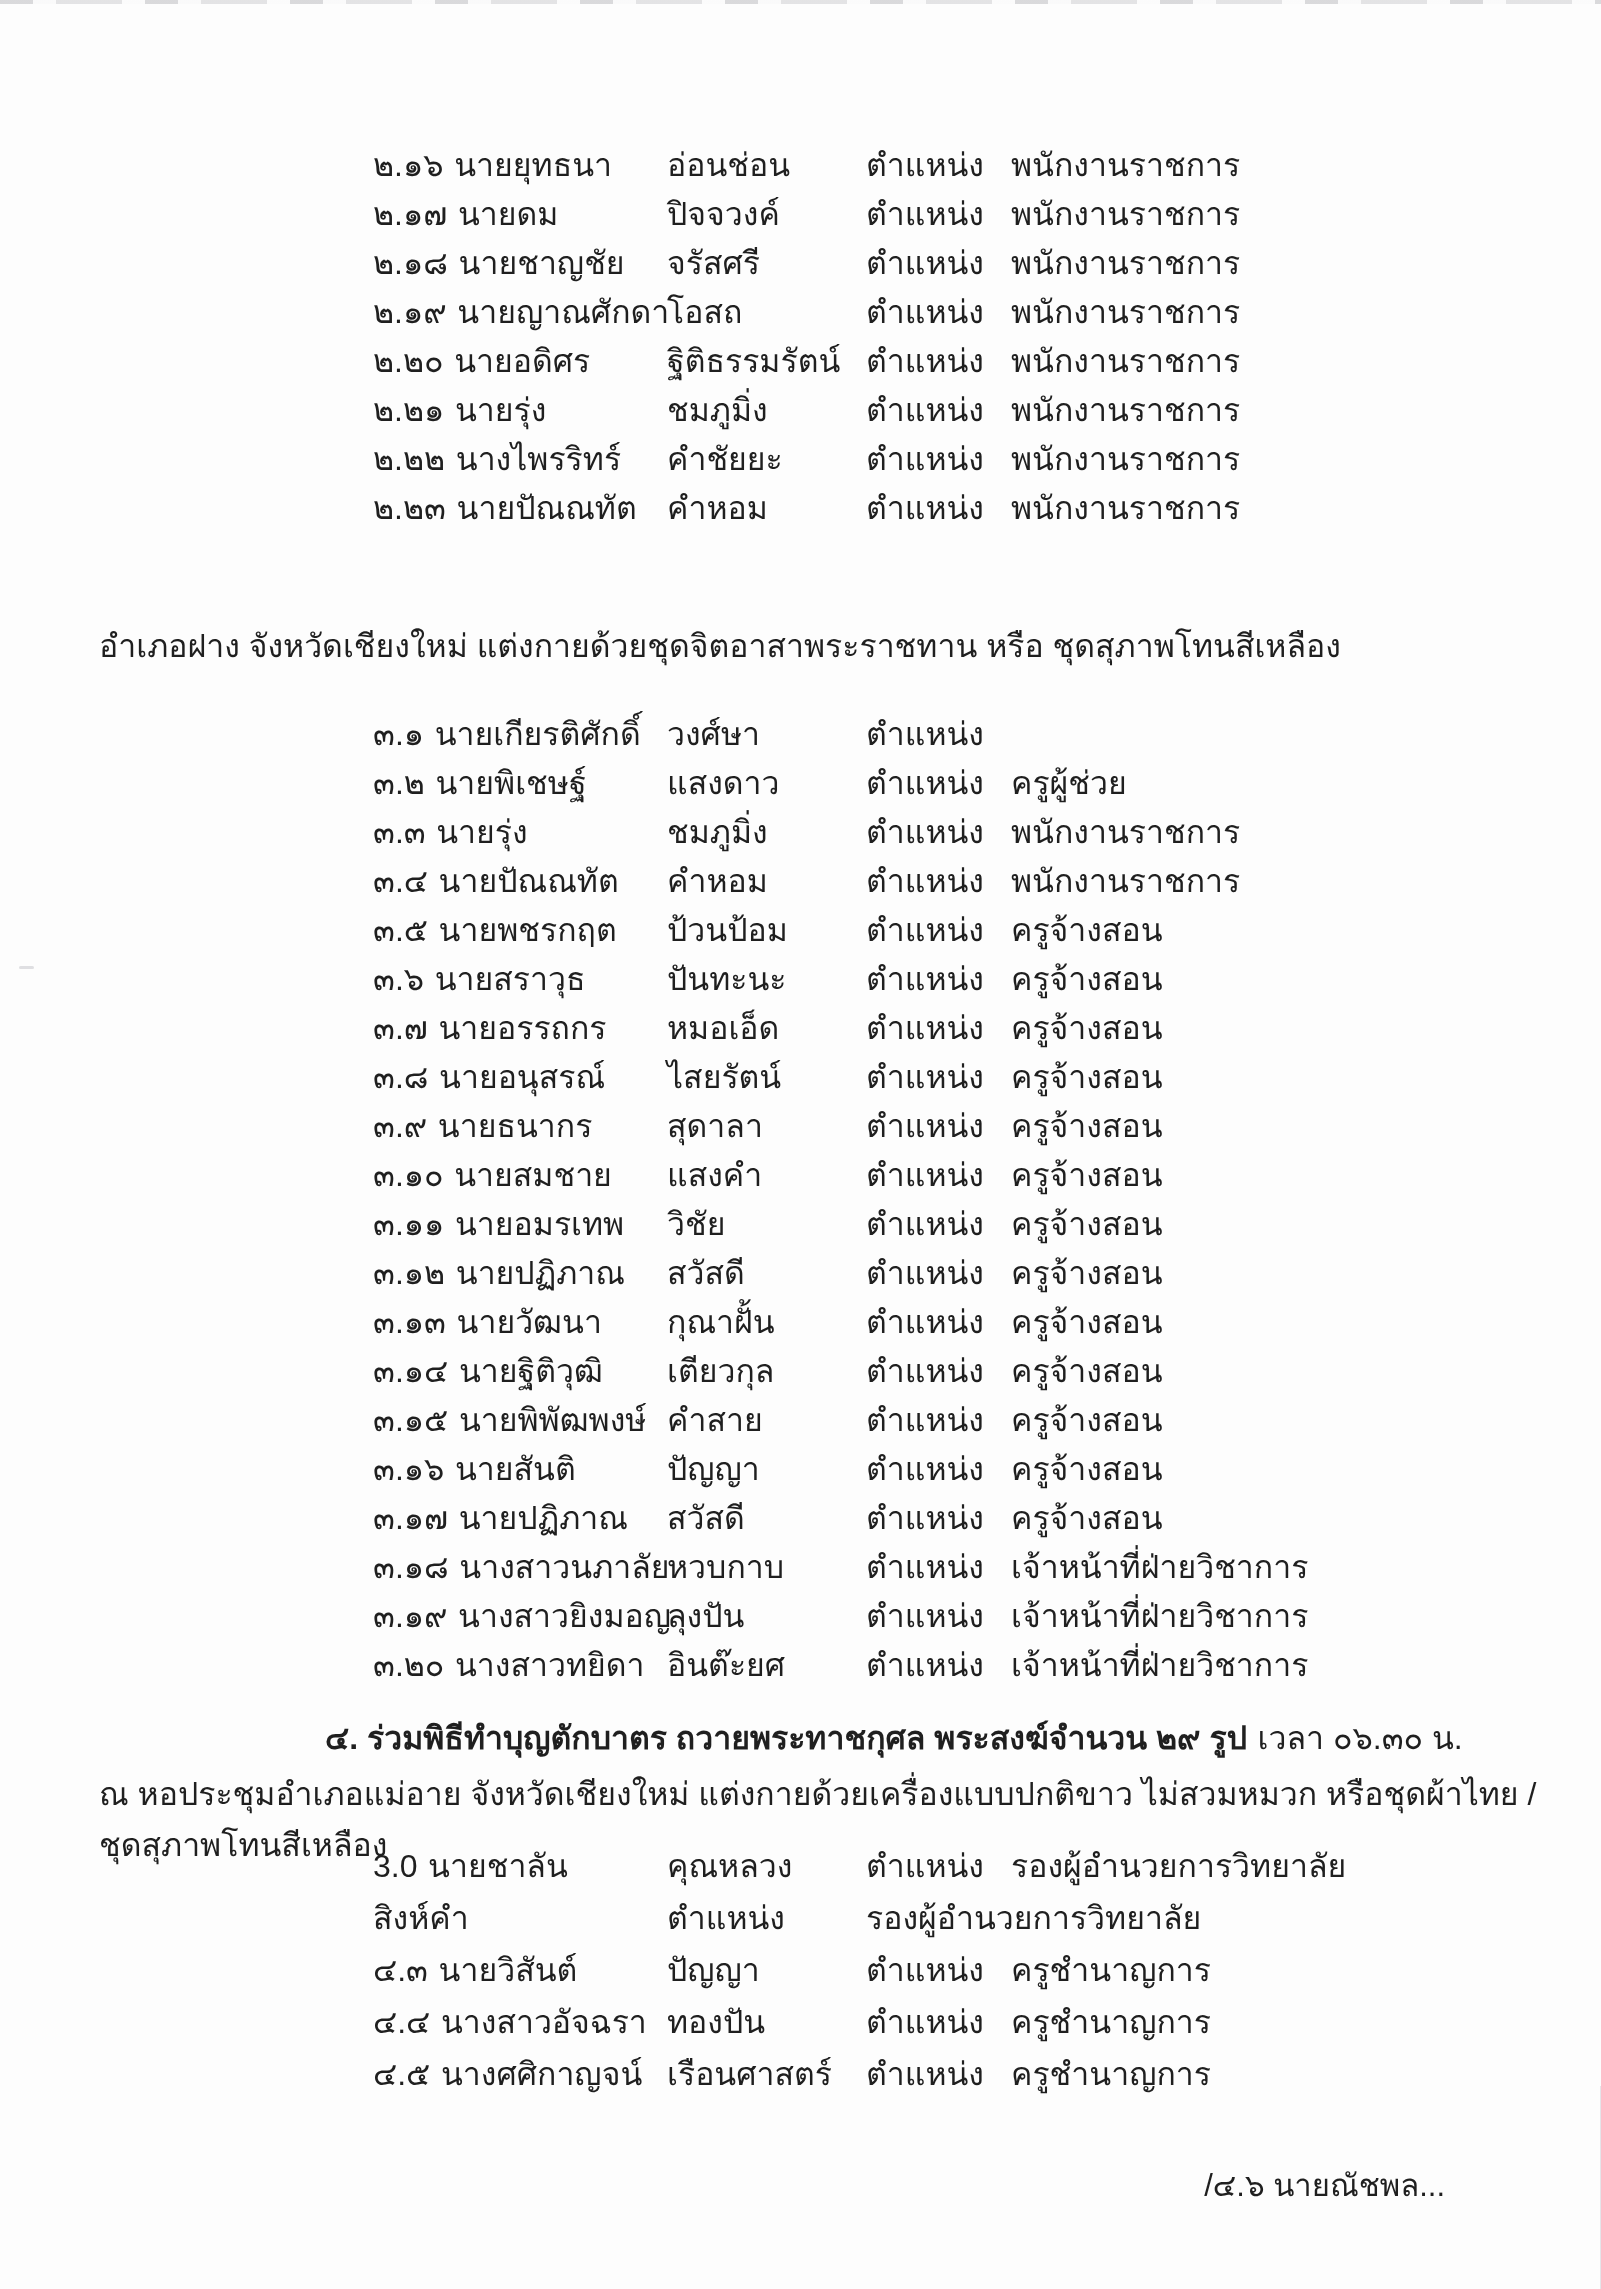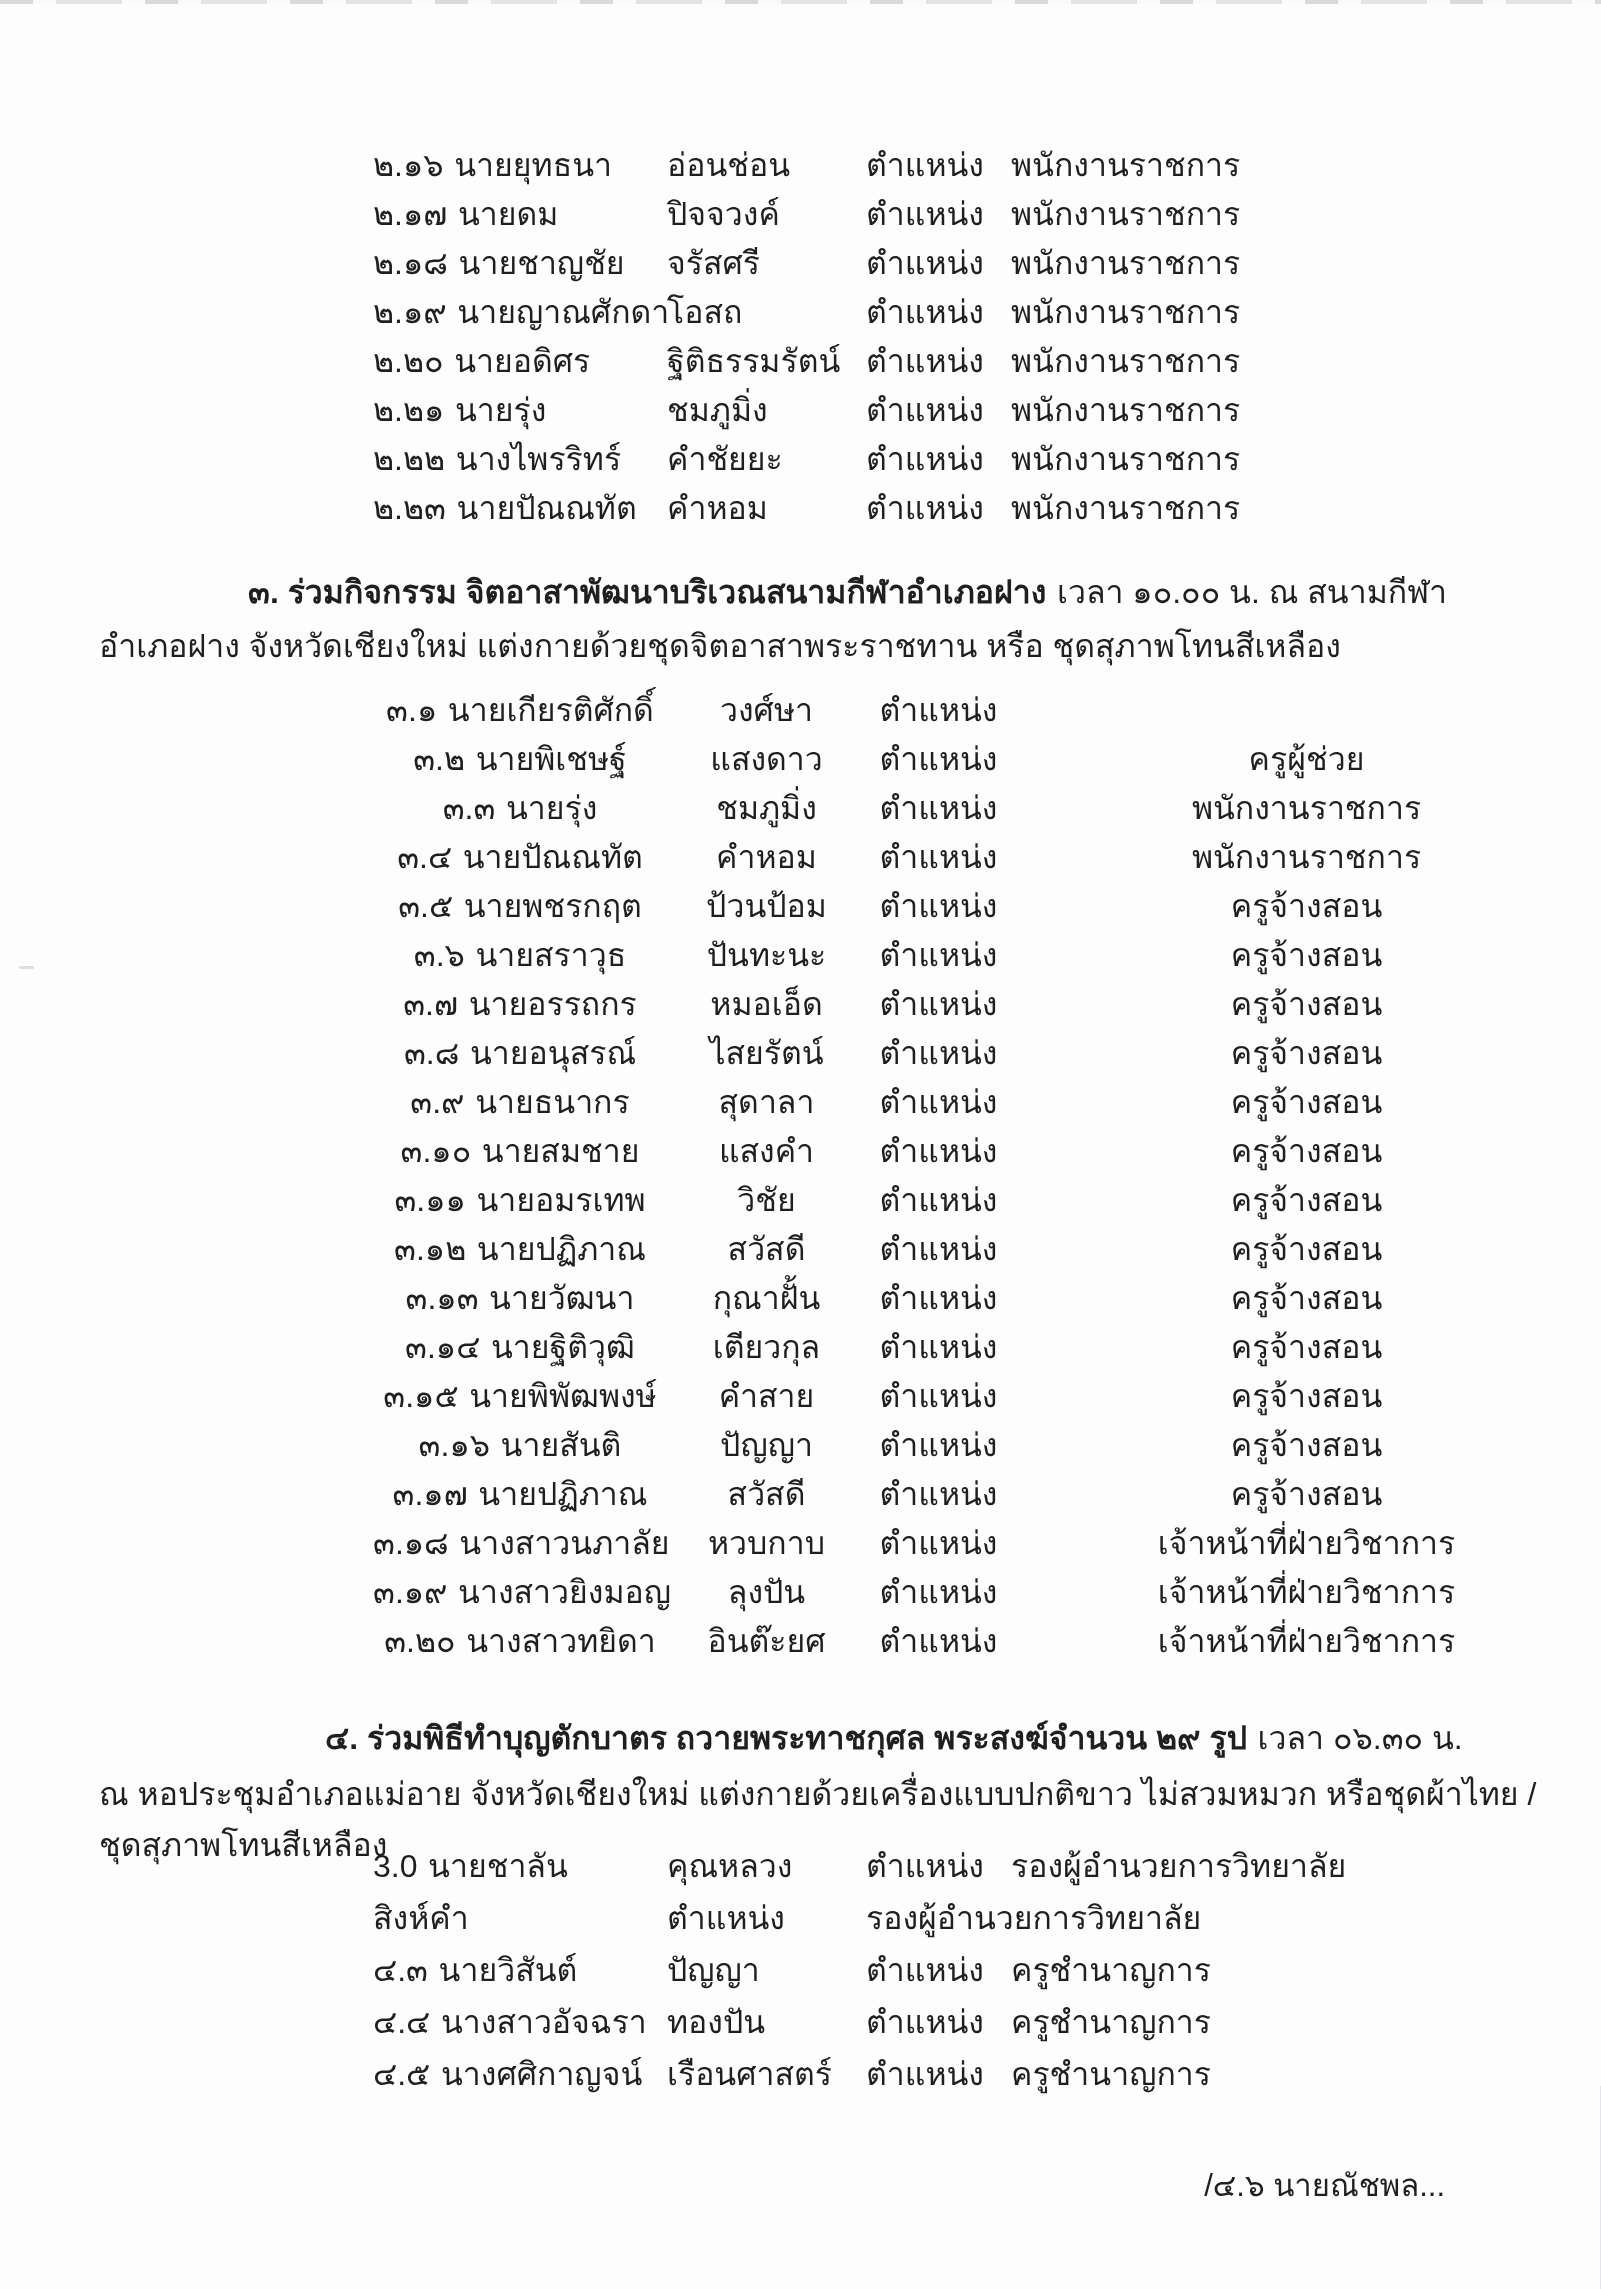--- a/index.html
+++ b/index.html
@@ -39,21 +39,21 @@
   .row .no{display:inline-block;margin-right:10.6px;}
   .para-line{
     position:absolute;height:54px;line-height:54px;
     font-size:32px;white-space:nowrap;
   }
   .h-bold{font-weight:700;}
   .h-normal{margin-left:10.6px;font-weight:400;}
   #sec2-table{top:141px;}
   #sec3-head-l1{top:565px;left:248px;}
   #sec3-head-l2{top:619px;left:99px;}
-  #sec3-table{top:686px;text-align:center;}
+  #sec3-table{top:710px;}
   #sec4-head-l1{top:1711px;left:325px;}
   #sec4-head-l2{top:1767px;left:99px;}
   #sec4-head-l3{top:1818px;left:99px;}
   #sec4-table{top:1840px;}
   .footer-note{
     position:absolute;top:2161px;right:157px;
     height:49px;line-height:49px;font-size:31px;white-space:nowrap;
   }
 </style>
 </head>
@@ -116,23 +116,20 @@
       </div>
 
       <div class="row">
         <div><span class="no">๒.๒๓</span><span>นายปัณณทัต</span></div>
         <div>คำหอม</div>
         <div>ตำแหน่ง</div>
         <div>พนักงานราชการ</div>
       </div>
     </div>
 
-  <div class="para-line" id="sec3-head-l1">
-    <span class="h-bold">๓. ร่วมกิจกรรม จิตอาสาพัฒนาบริเวณสนามกีฬาอำเภอฝาง</span><span class="h-normal">เวลา ๑๐.๐๐ น. ณ สนามกีฬา</span>
-  </div>
   <div class="para-line" id="sec3-head-l2">อำเภอฝาง จังหวัดเชียงใหม่ แต่งกายด้วยชุดจิตอาสาพระราชทาน หรือ ชุดสุภาพโทนสีเหลือง</div>
 
   <div class="roster" id="sec3-table">
 
       <div class="row">
         <div><span class="no">๓.๑</span><span>นายเกียรติศักดิ์</span></div>
         <div>วงศ์ษา</div>
         <div>ตำแหน่ง</div>
       </div>
 

